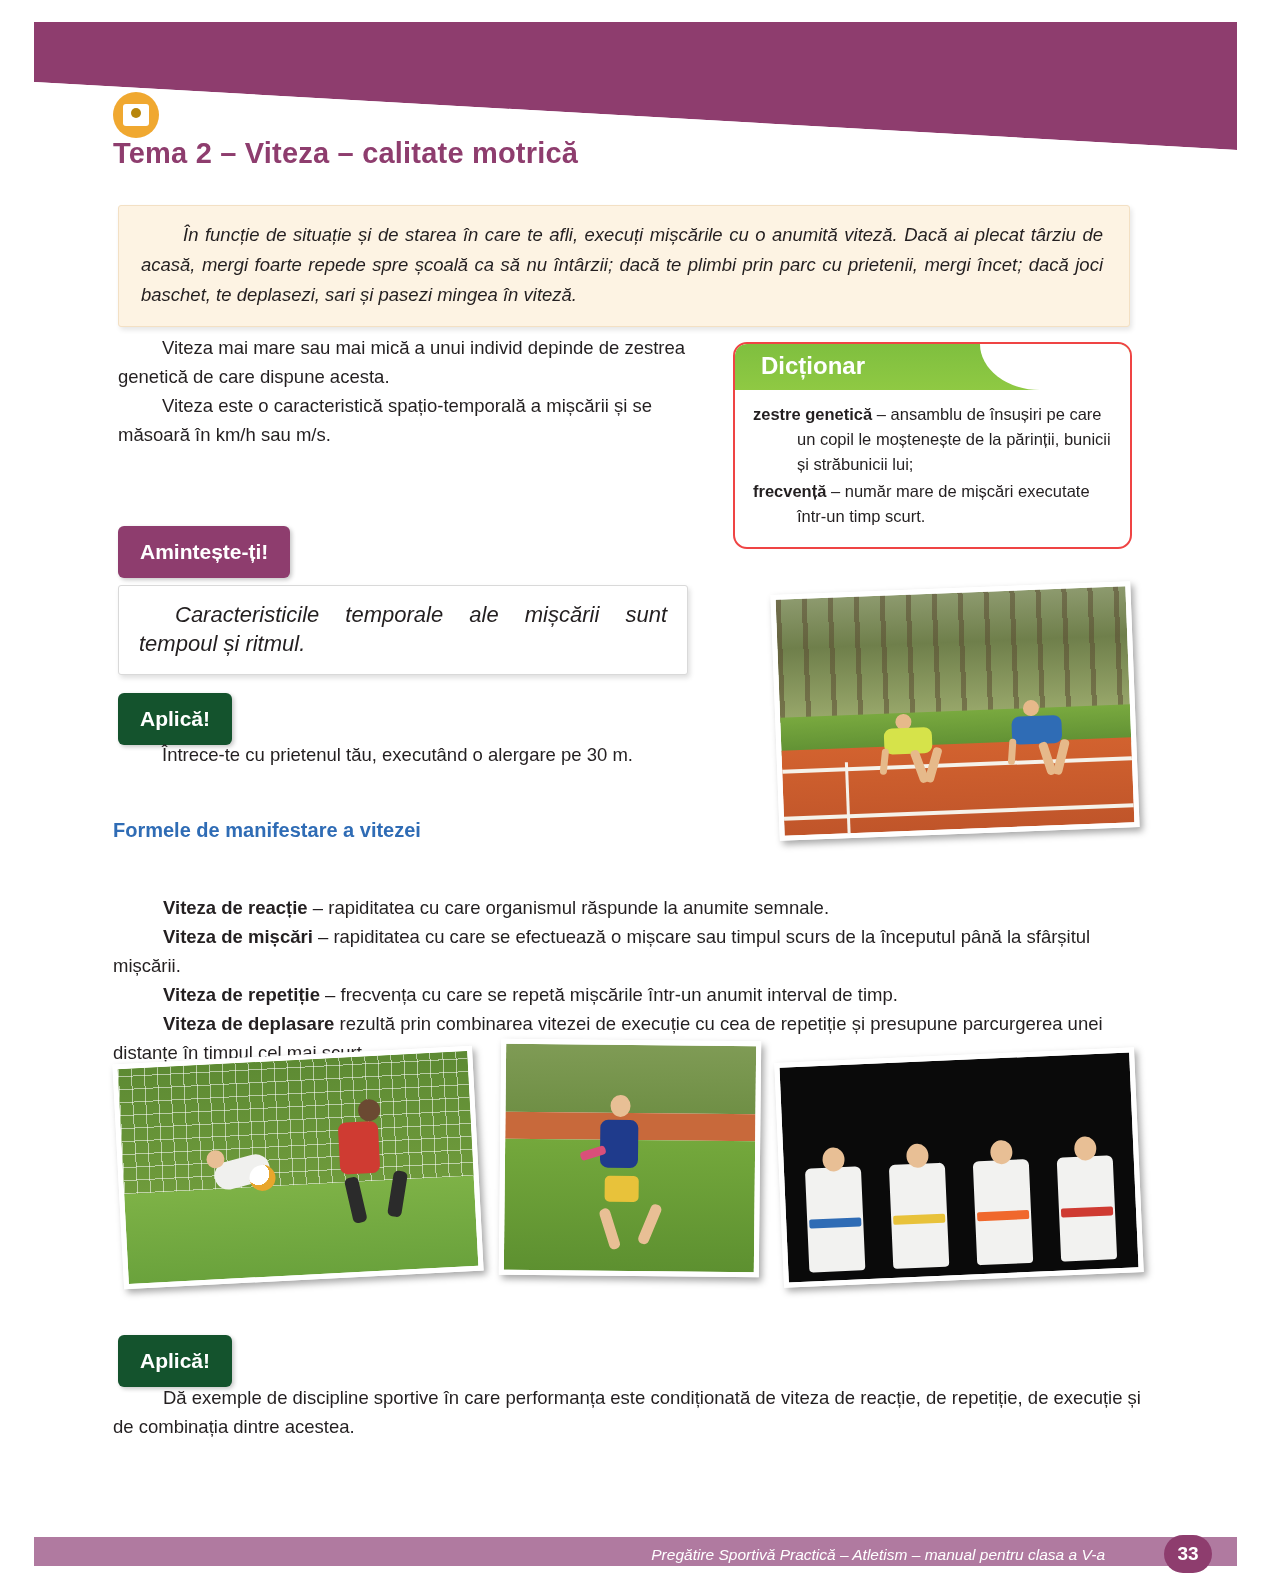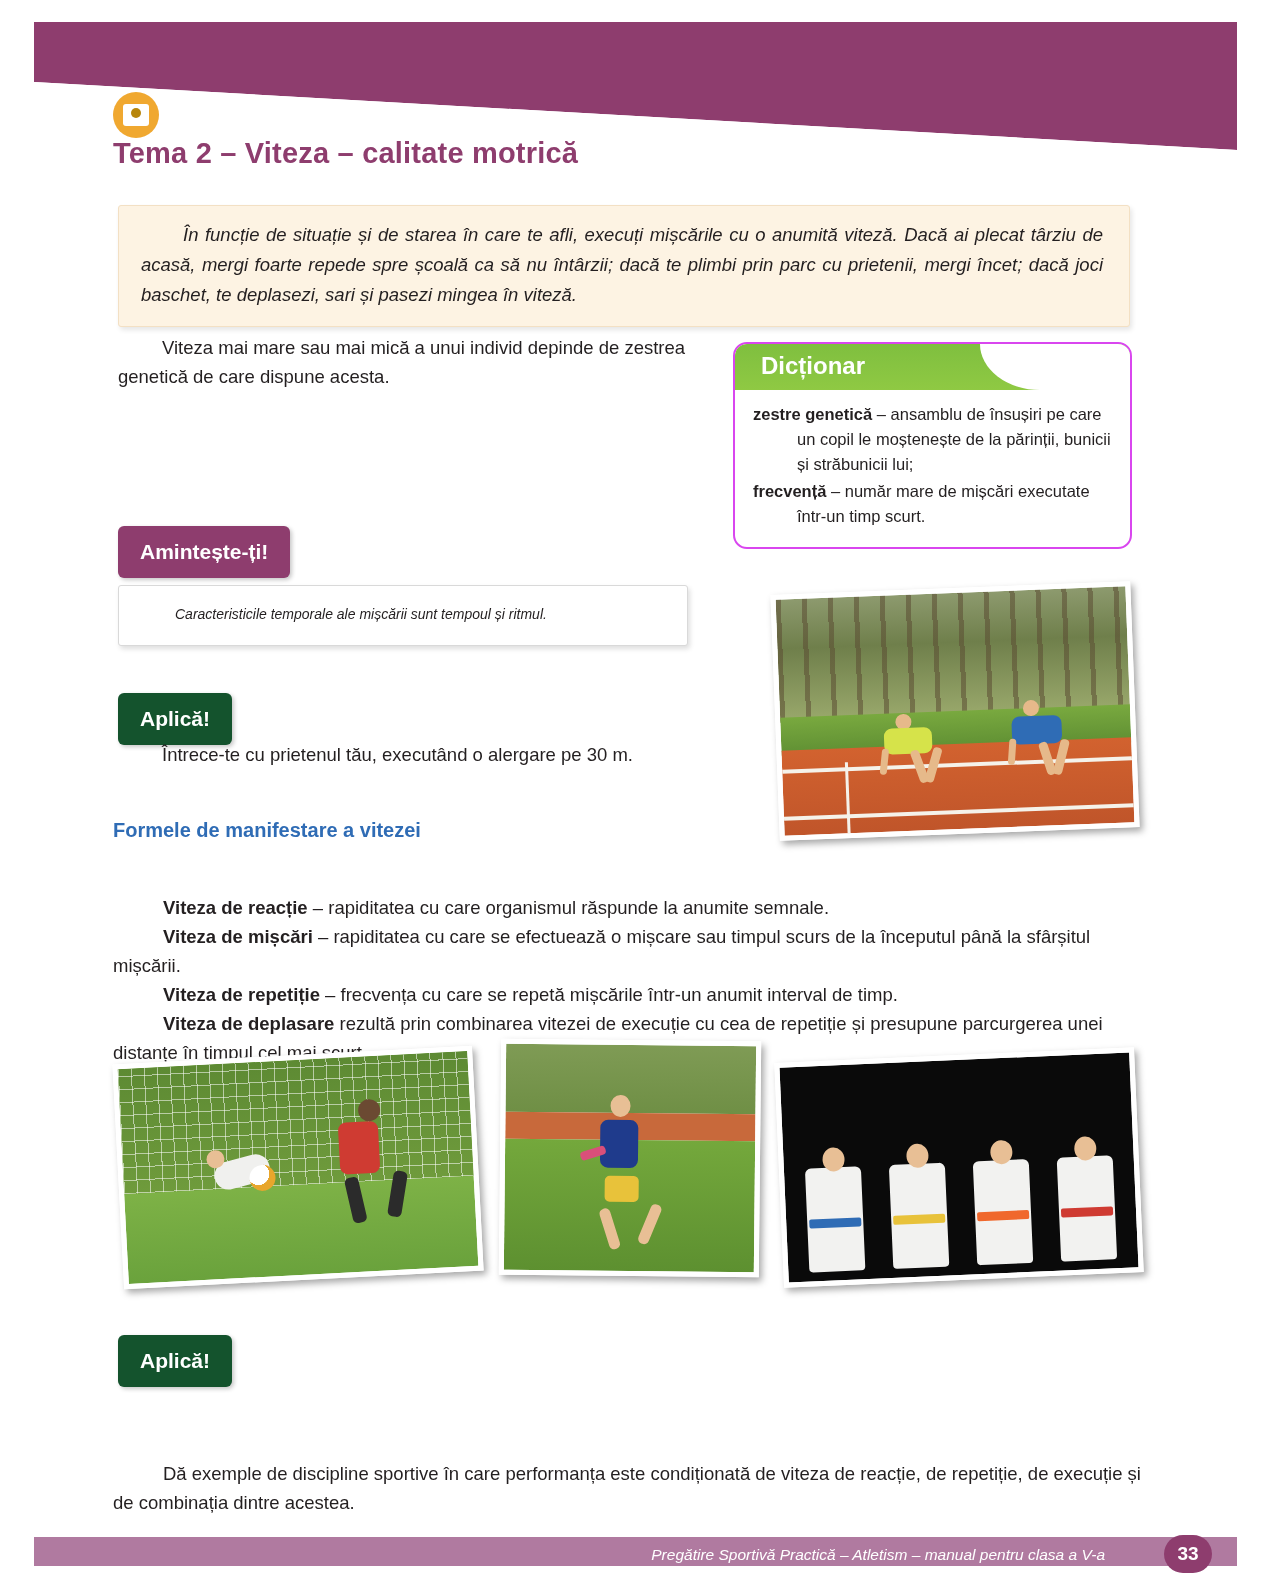--- a/index.html
+++ b/index.html
@@ -106,21 +106,21 @@
     text-indent: 44px;
     text-align: left;
   }
 
   
   .dict-box {
     position: absolute;
     left: 733px;
     top: 342px;
     width: 399px;
-    border: 2px solid #d946ef;
+    border: 2px solid #ef4444;
     border-radius: 14px;
     box-sizing: border-box;
     background: #ffffff;
     overflow: hidden;
   }
   .dict-head {
     height: 46px;
     background: linear-gradient(180deg,#7fbf3f 0%, #8fc943 100%);
     border-top-left-radius: 11px;
     border-top-right-radius: 11px;
@@ -180,21 +180,21 @@
     background: #ffffff;
     border: 1px solid #d9d9d9;
     border-radius: 3px;
     padding: 14px 20px 16px 20px;
     box-sizing: border-box;
     box-shadow: 2px 3px 5px rgba(0,0,0,0.13);
   }
   .remember-box p {
     margin: 0;
     font-style: italic;
-    font-size: 14px;
+    font-size: 22px;
     line-height: 29px;
     color: #231f20;
     text-align: justify;
     text-indent: 36px;
   }
 
   
   .apply-text-1 {
     position: absolute;
     left: 118px;
@@ -308,21 +308,21 @@
   .kar-bg { position:absolute; inset:0; background:#0a0a0a; }
   .kid { position:absolute; bottom:4%; width:56px; }
   .kid .gi { position:absolute; bottom:0; left:0; width:56px; height:104px; background:#f2f2f0; border-radius:6px 6px 4px 4px; }
   .kid .headk { position:absolute; bottom:100px; left:18px; width:22px; height:24px; border-radius:50%; background:#e8bf95; }
   .kid .belt { position:absolute; bottom:44px; left:2px; width:52px; height:9px; border-radius:2px; }
 
   
   .apply-text-2 {
     position: absolute;
     left: 113px;
-    top: 1459px;
+    top: 1383px;
     width: 1030px;
   }
   .apply-text-2 p {
     margin: 0;
     font-size: 18.5px;
     line-height: 29px;
     color: #231f20;
     text-indent: 50px;
     text-align: left;
   }
@@ -381,20 +381,21 @@
 </div>
 
 <div class="page-title">Tema 2 – Viteza – calitate motrică</div>
 
 <div class="intro-box">
   <p>În funcție de situație și de starea în care te afli, execuți mișcările cu o anumită viteză. Dacă ai plecat târziu de acasă, mergi foarte repede spre școală ca să nu întârzii; dacă te plimbi prin parc cu prietenii, mergi încet; dacă joci baschet, te deplasezi, sari și pasezi mingea în viteză.</p>
 </div>
 
 <div class="left-col">
   <p class="body-p">Viteza mai mare sau mai mică a unui individ depinde de zestrea genetică de care dispune acesta.</p>
+  <p class="body-p">Viteza este o caracteristică spațio-temporală a mișcării și se măsoară în km/h sau m/s.</p>
 </div>
 
 <div class="dict-box">
   <div class="dict-head">
     <span class="dict-title">Dicționar</span>
   </div>
   <div class="dict-body">
     <p class="dict-entry">
       <span class="dict-term">zestre genetică</span><span> – ansamblu de însușiri pe care un copil le moștenește de la părinții, bunicii și străbunicii lui;</span>
     </p>

